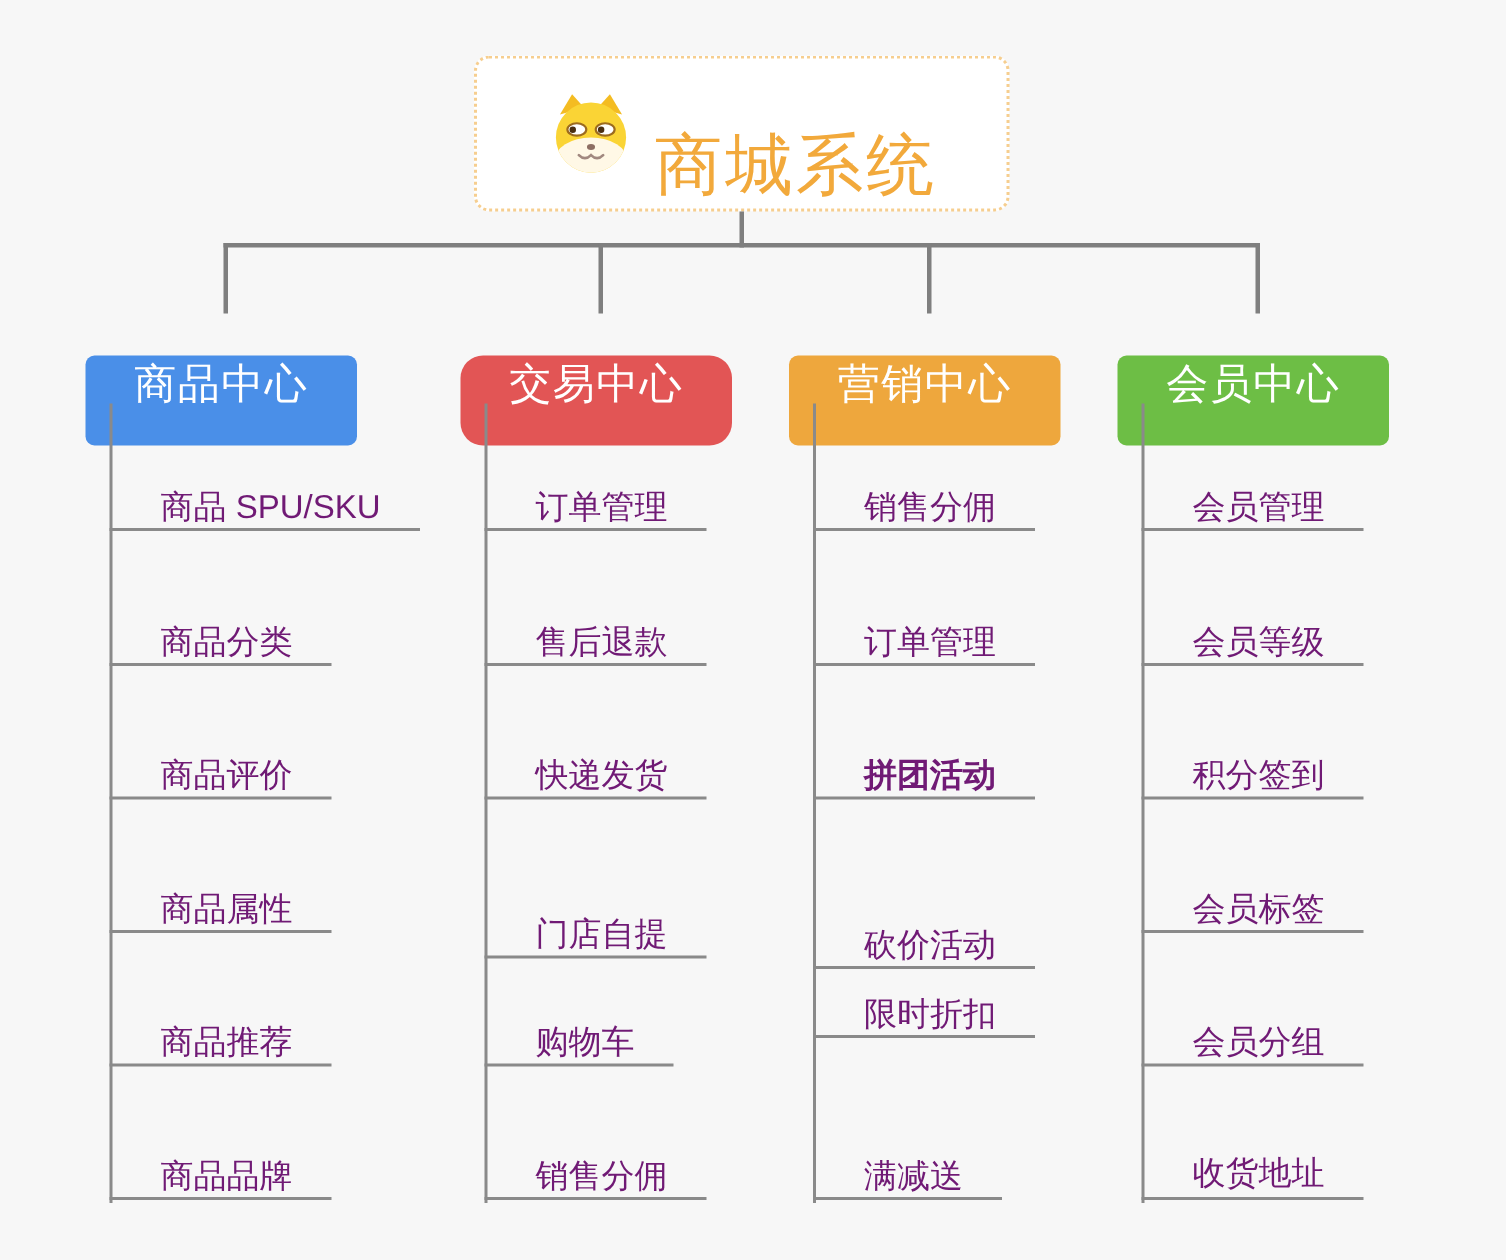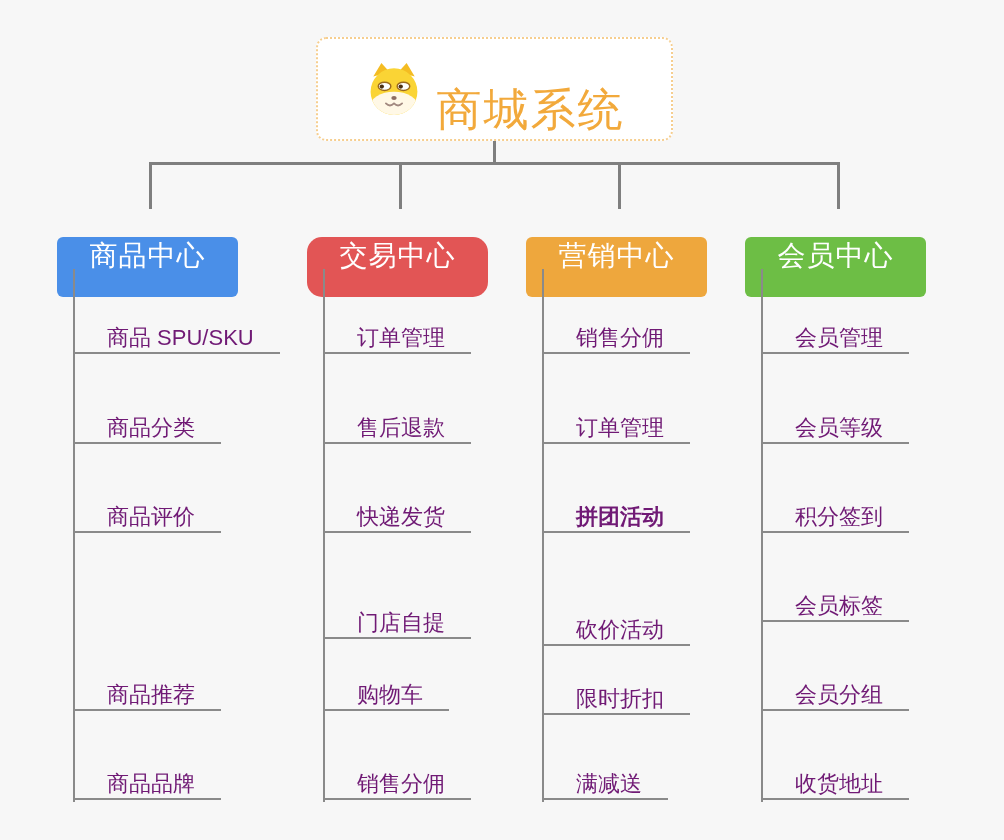--- a/index.html
+++ b/index.html
@@ -117,20 +117,21 @@
 
   <div id="branches">
       <div class="branch-col" style="left: 57px;">
     <div class="branch-header" style="background: rgb(74, 143, 232);">
       <span>商品中心</span>
     </div>
     <div class="col-line"></div>
   <div class="leaf-row" style="top: 114px;">商品 SPU/SKU</div>
         <div class="leaf-row" style="top: 204px;">商品分类</div>
         <div class="leaf-row" style="top: 293px;">商品评价</div>
+        <div class="leaf-row" style="top: 382px;">商品属性</div>
         <div class="leaf-row" style="top: 471px;">商品推荐</div>
         <div class="leaf-row" style="top: 560px;">商品品牌</div>
       </div>
       <div class="branch-col" style="left: 307px;">
     <div class="branch-header" style="background: rgb(226, 85, 85); border-radius: 15px;">
       <span>交易中心</span>
     </div>
     <div class="col-line"></div>
   <div class="leaf-row" style="top: 114px;">订单管理</div>
         <div class="leaf-row" style="top: 204px;">售后退款</div>
@@ -141,33 +142,33 @@
       </div>
       <div class="branch-col" style="left: 526px;">
     <div class="branch-header" style="background: rgb(238, 167, 61);">
       <span>营销中心</span>
     </div>
     <div class="col-line"></div>
   <div class="leaf-row" style="top: 114px;">销售分佣</div>
         <div class="leaf-row" style="top: 204px;">订单管理</div>
         <div class="leaf-row" style="top: 293px; font-weight: bold;">拼团活动</div>
         <div class="leaf-row" style="top: 382px; margin-top: 24px;">砍价活动</div>
-        <div class="leaf-row" style="top: 475px;">限时折扣</div>
+        <div class="leaf-row" style="top: 452px;">限时折扣</div>
         <div class="leaf-row" style="top: 560px;">满减送</div>
       </div>
       <div class="branch-col" style="left: 745px;">
     <div class="branch-header" style="background: rgb(109, 190, 69);">
       <span>会员中心</span>
     </div>
     <div class="col-line"></div>
   <div class="leaf-row" style="top: 114px;">会员管理</div>
         <div class="leaf-row" style="top: 204px;">会员等级</div>
         <div class="leaf-row" style="top: 293px;">积分签到</div>
         <div class="leaf-row" style="top: 471px;">会员分组</div>
         <div class="leaf-row" style="top: 382px;">会员标签</div>
-        <div class="leaf-row" style="top: 560px;">收货地址</div>
+        <div class="leaf-row" style="top: 560px; font-family: Liberation Mono, monospace;">收货地址</div>
       </div>
     </div>
 <div class="conn drop" style="left: 149px;"></div>
     <div class="conn drop" style="left: 399px;"></div>
     <div class="conn drop" style="left: 618px;"></div>
     <div class="conn drop" style="left: 837px;"></div>
   </div>
 
 </body></html>

